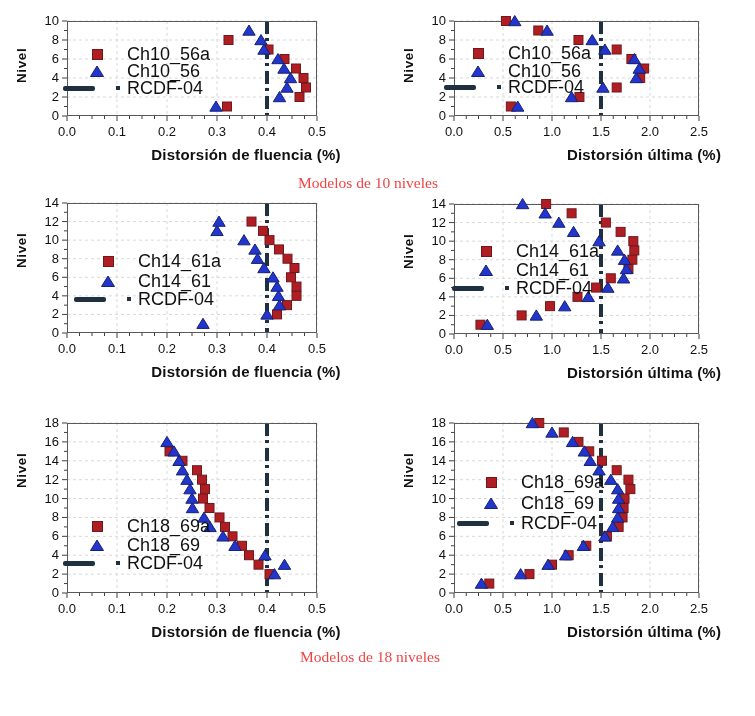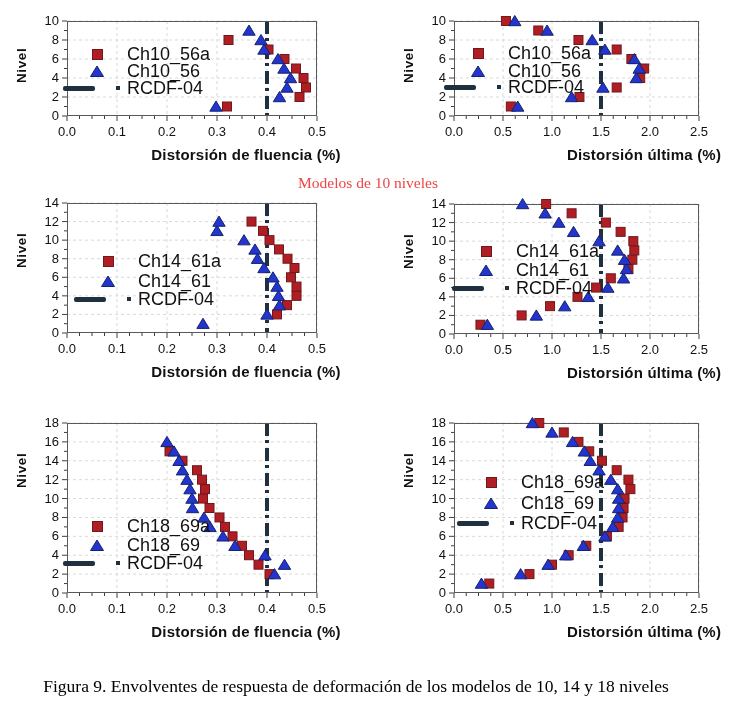--- a/index.html
+++ b/index.html
@@ -738,16 +738,16 @@
         </svg>
         <div class="lglab">Ch18_69</div>
       </div>
       <div class="lgrow" style="left: 70px; top: 111px;">
         <div class="" style="position: absolute; left: 0px; top: 8px; width: 32px; height: 5px; background: rgb(31, 49, 64); border-radius: 2px;"></div>
         <div class="" style="position: absolute; left: 53px; top: 8px; width: 4px; height: 4px; background: rgb(31, 49, 64);"></div>
         <div class="lglab">RCDF-04</div>
       </div>
     </div>
 
-
-  <div class="figcap" style="top:676px;">Figura 9. Envolventes de respuesta de deformación de los modelos de 10, 14 y 18 niveles</div>
+  <div class="caption" style="left:370px;top:648px;">Modelos de 18 niveles</div>
+
 
 </div>
 
 </body></html>

